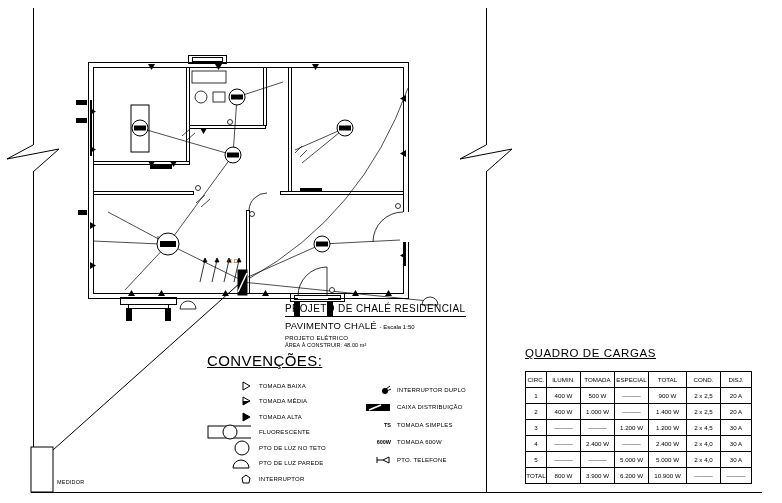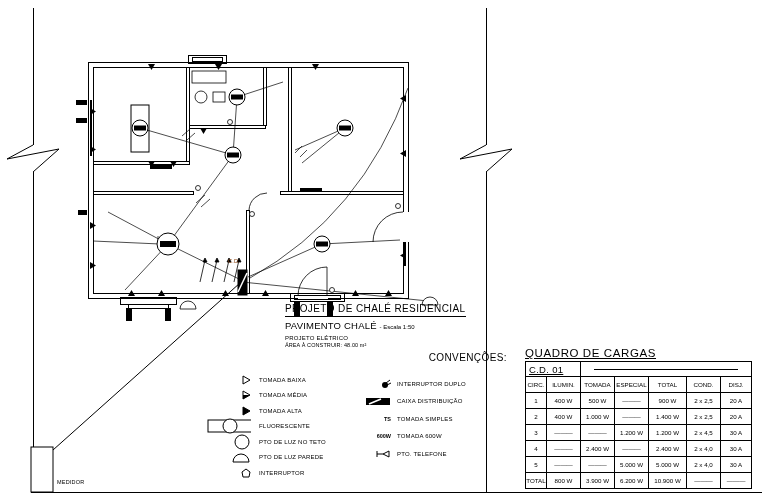--- a/index.html
+++ b/index.html
@@ -14,34 +14,34 @@
   .title-block{left:285px;top:299px;width:205px;line-height:1;}
   .tb-l1{font-size:10px;letter-spacing:.4px;border-bottom:1px solid #000;
          padding-bottom:2px;display:inline-block;white-space:nowrap;}
   .tb-l2{margin-top:4px;font-size:9.5px;letter-spacing:.2px;white-space:nowrap;}
   .tb-l2 .small{font-size:6px;letter-spacing:0;}
   .tb-l3{margin-top:4px;font-size:6px;letter-spacing:.2px;}
   .tb-l4{margin-top:2px;font-size:5.5px;letter-spacing:.1px;}
 
   
   .legend{left:207px;top:352px;width:300px;}
-  .lg-title{font-size:10px;letter-spacing:.4px;margin-bottom:9px;text-align:right;}
+  .lg-title{font-size:15px;letter-spacing:.4px;text-decoration:underline;margin-bottom:9px;}
   .lg-cols{display:flex;}
   .lg-col-left{width:150px;}
   .lg-col-right{width:150px;margin-left:12px;margin-top:3px;}
   .lg-row{display:flex;align-items:center;height:15.5px;}
   .lg-col-right .lg-row{height:17.5px;}
   .lg-icon{width:52px;display:flex;justify-content:flex-end;align-items:center;padding-right:8px;box-sizing:border-box;}
   .lg-col-right .lg-icon{width:34px;padding-right:6px;}
   .lg-prefix{font-size:5.5px;font-weight:bold;}
   .lg-label{font-size:6px;letter-spacing:.2px;white-space:nowrap;}
 
   
   .qc{left:525px;top:347px;width:240px;}
-  .qc-title{font-size:11.5px;letter-spacing:.6px;text-decoration:underline;margin-bottom:2px;}
+  .qc-title{font-size:11.5px;letter-spacing:.6px;text-decoration:underline;margin-bottom:12px;}
   table.qc-table{border-collapse:collapse;table-layout:fixed;width:226px;}
   .qc-table td,.qc-table th{border:1px solid #000;padding:0;text-align:center;
       font-size:6.2px;font-weight:normal;height:15px;overflow:hidden;white-space:nowrap;}
   .qc-table .cd-cell{text-align:left;}
   .qc-table .cd-cell span{font-size:9.5px;text-decoration:underline;padding-left:3px;letter-spacing:.3px;}
   .qc-table tr.cd-row td{height:14px;}
   .hline{height:1px;background:#000;width:85%;margin:0 auto;}
 
   .plan-label{font-size:5.5px;letter-spacing:.2px;}
 </style>
@@ -364,28 +364,20 @@
     <colgroup>
       <col style="width:21px">
         <col style="width:34px">
         <col style="width:34px">
       <col style="width:34px">
         <col style="width:38px">
         <col style="width:34px">
         <col style="width:31px">
     </colgroup>
     <tbody>
-        <tr class="cd-row">
-      <td colspan="2" class="cd-cell">
-        <span>C.D. 01</span>
-      </td>
-      <td colspan="5">
-            <div class="hline"></div>
-          </td>
-    </tr>
     <tr>
       <th>CIRC.</th>
       <th>ILUMIN.</th>
       <th>TOMADA</th>
       <th>ESPECIAL</th>
       <th>TOTAL</th>
       <th>COND.</th>
       <th>DISJ.</th>
     </tr>
     <tr>

